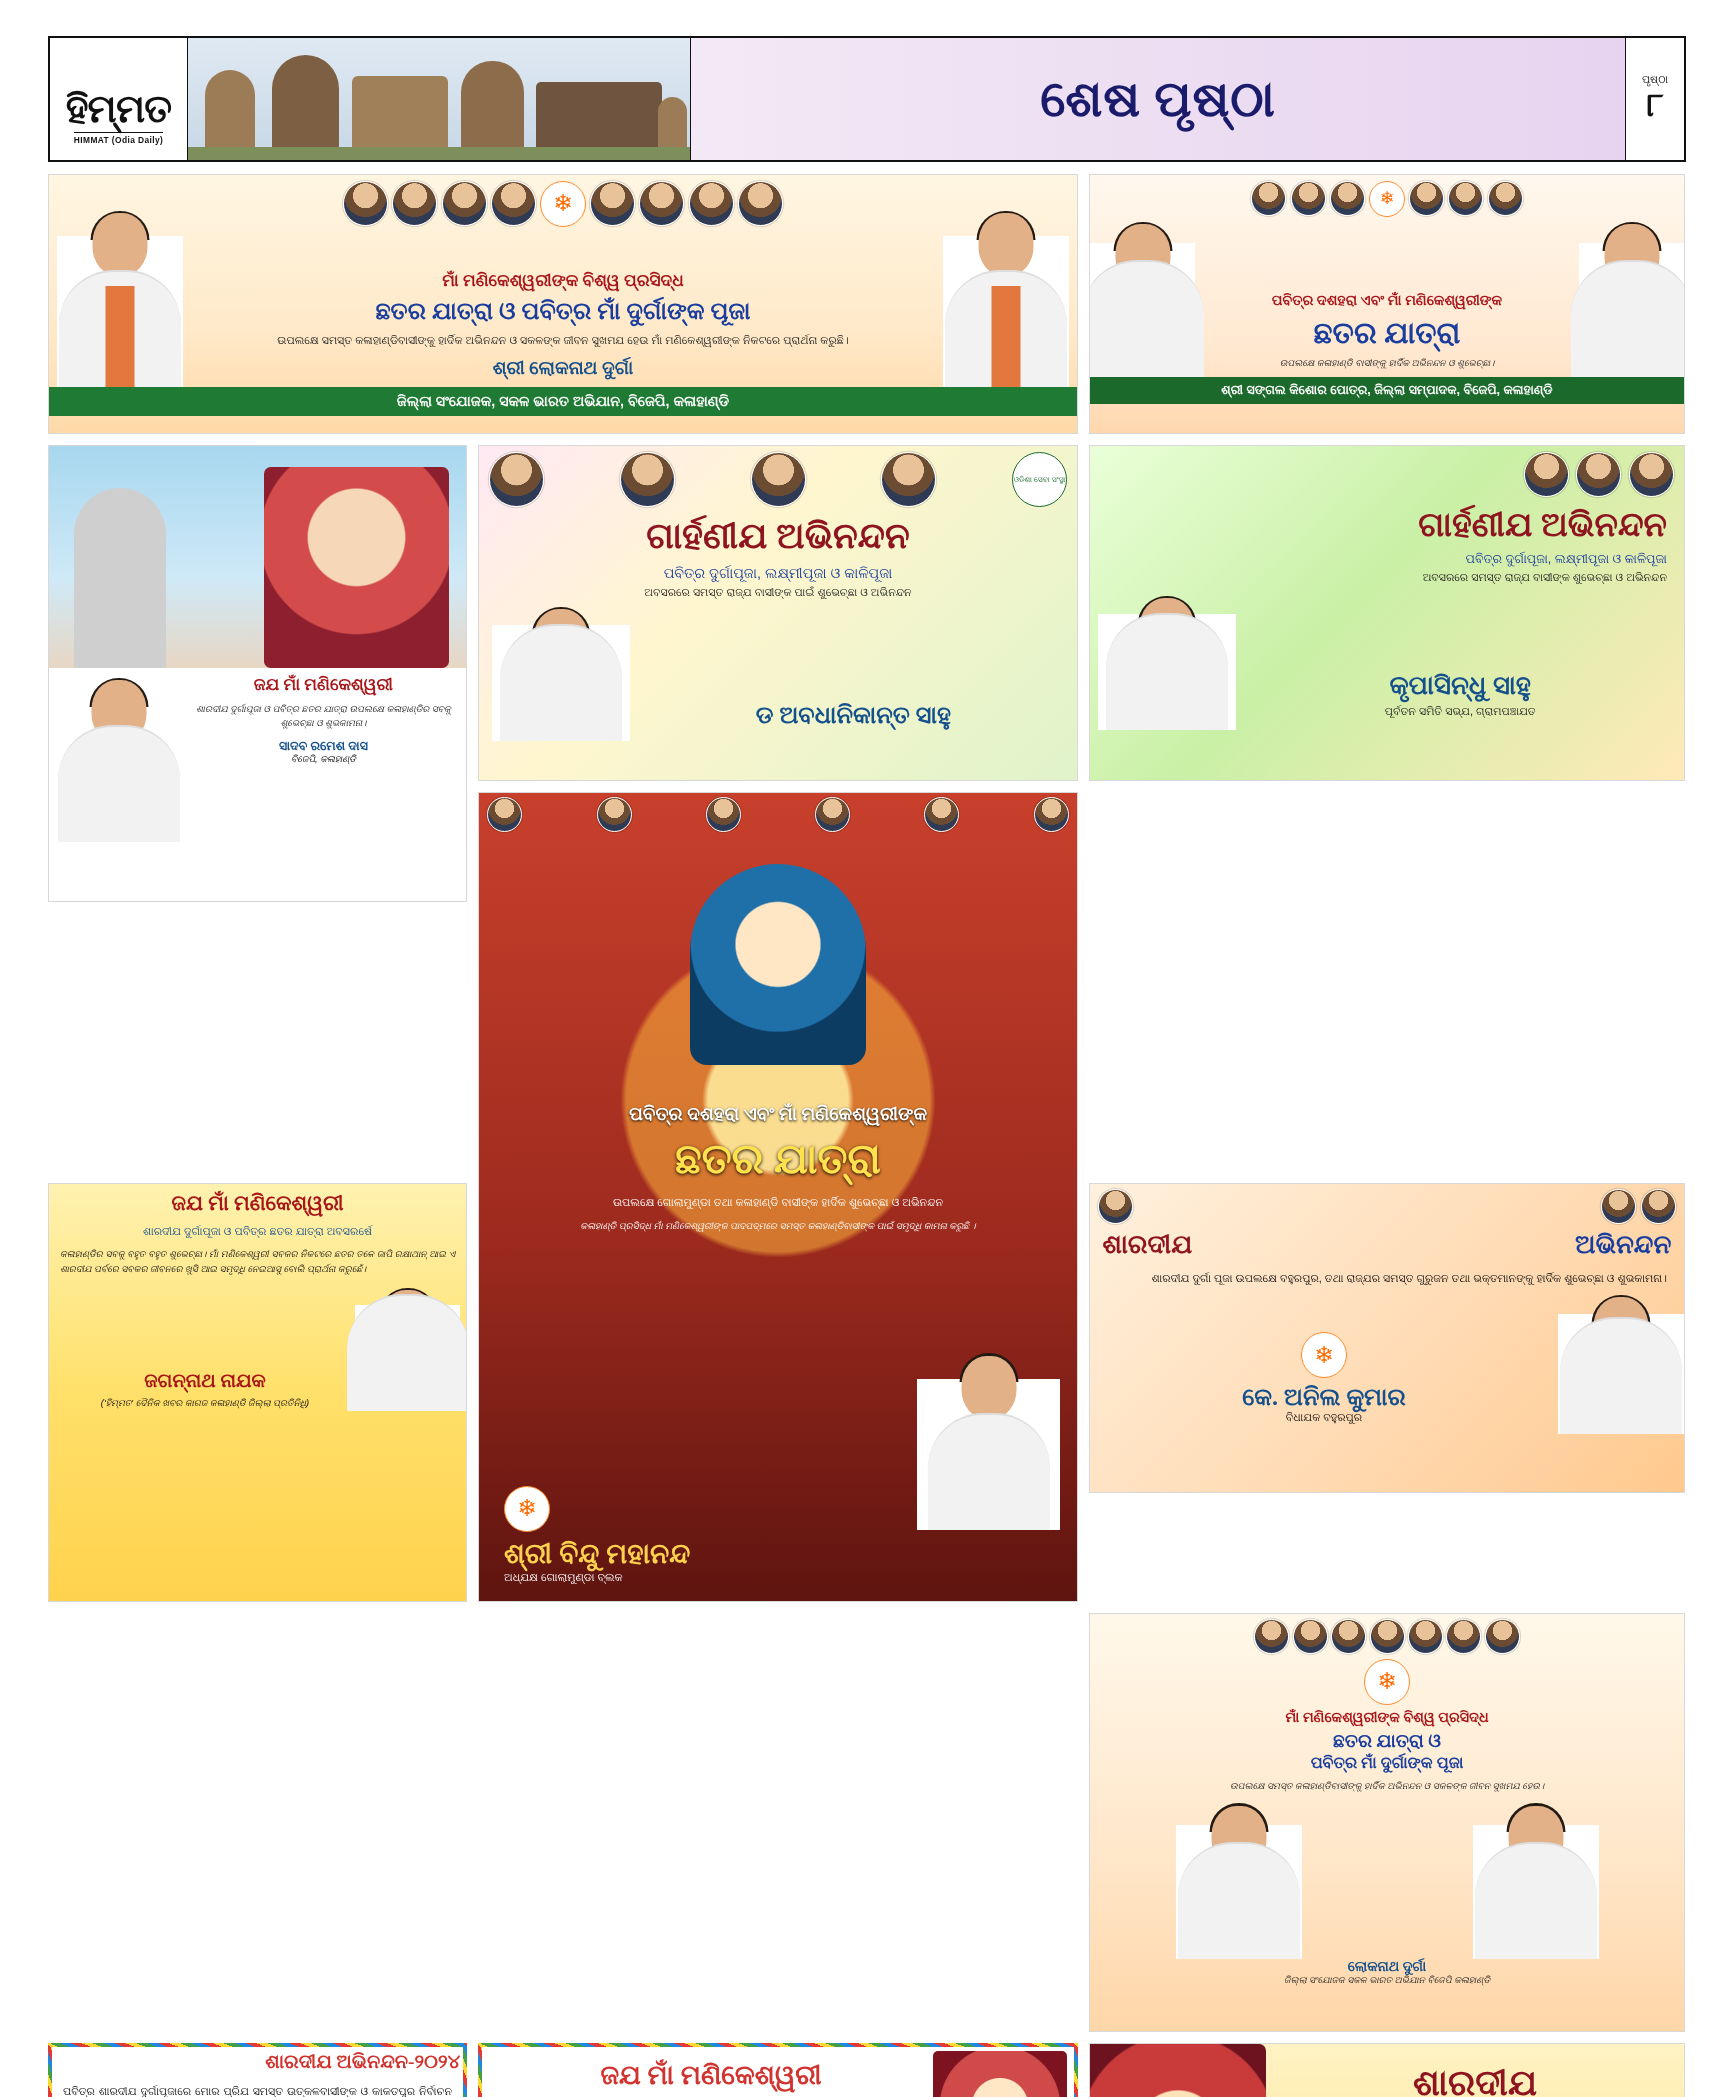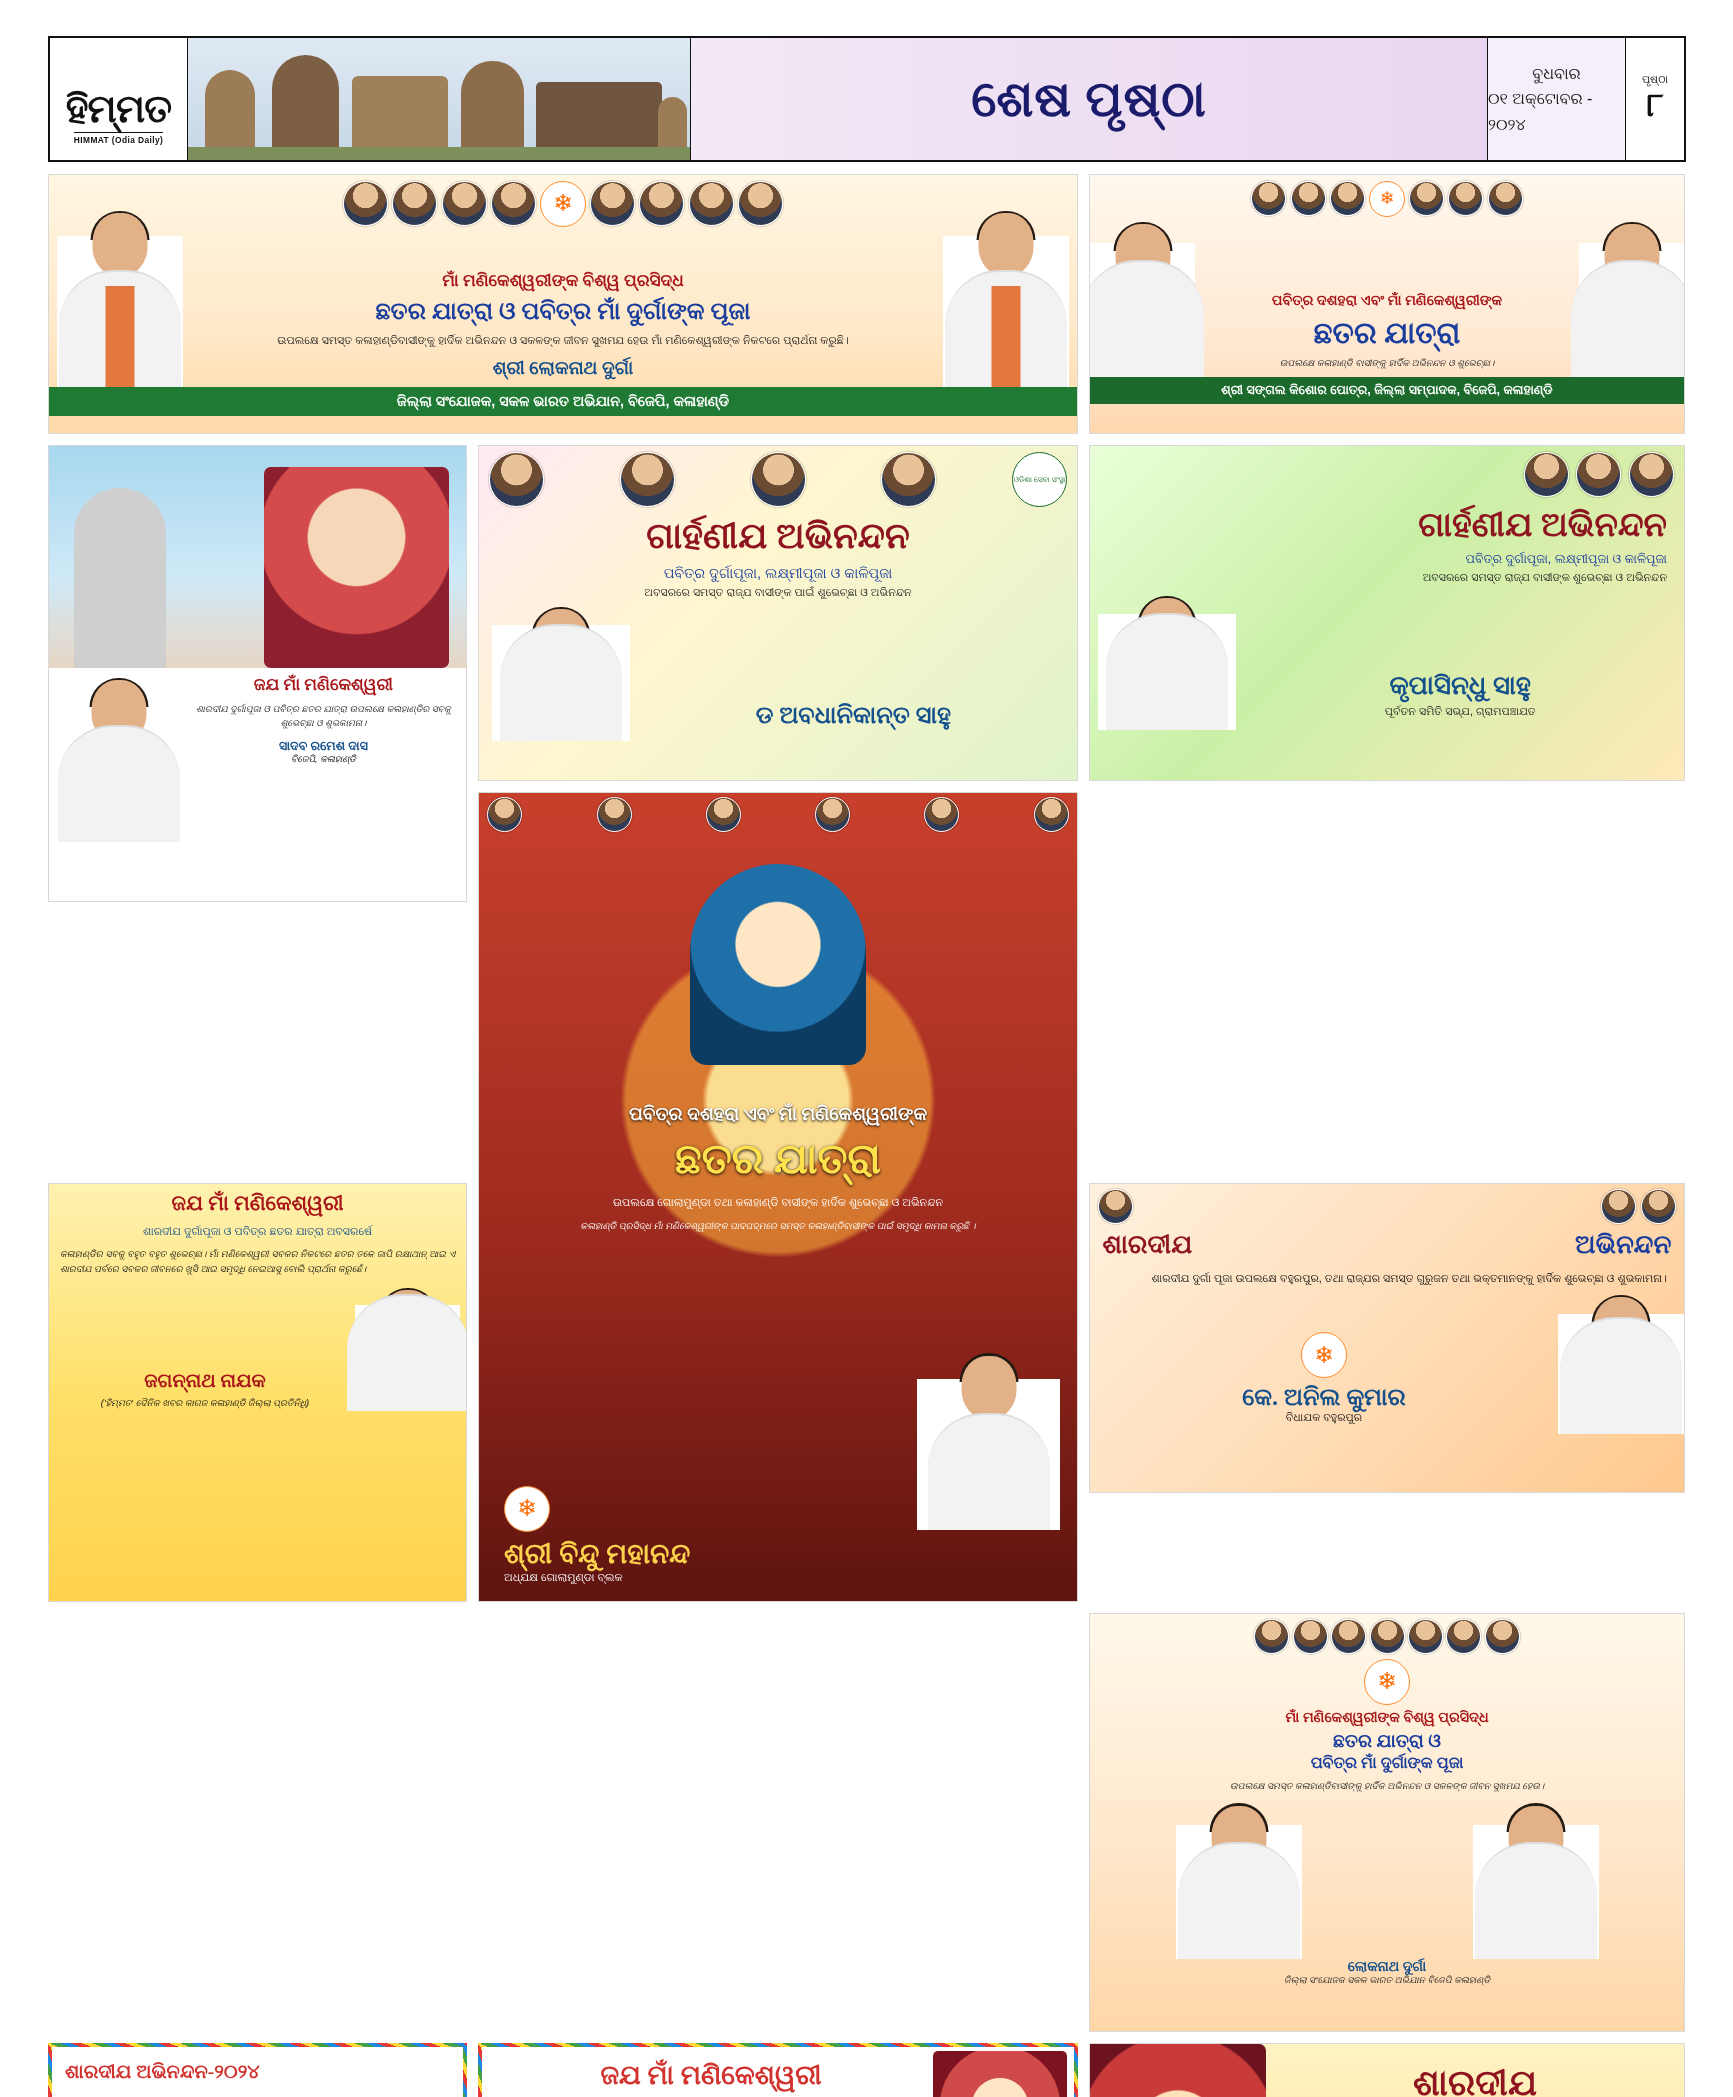--- a/index.html
+++ b/index.html
@@ -187,24 +187,20 @@
     <div class="temple-strip">
       <div class="temple t1"></div>
         <div class="temple t2"></div>
         <div class="temple t3"></div>
       <div class="temple t4"></div>
         <div class="temple t5"></div>
         <div class="temple t6"></div>
       <div class="temple-grass"></div>
     </div>
     <div class="head-title">ଶେଷ ପୃଷ୍ଠା</div>
-    <div class="head-date">
-      <div>ବୁଧବାର</div>
-      <div>୦୧ ଅକ୍ଟୋବର - ୨୦୨୪</div>
-    </div>
     <div class="head-pageno">
       <div class="lbl">ପୃଷ୍ଠା</div>
       <div class="num">୮</div>
     </div>
   </div>
 
   <div class="grid">
 
     <div class="ad" style="grid-column: 1 / span 2; background:linear-gradient(180deg,#fff6e2 0%,#ffe9c9 60%,#ffd9a8 100%); height:260px;">
       <div class="faces">
@@ -446,21 +442,21 @@
             <div class="body"></div>
         </div>
       </div>
       <div style="text-align:center;padding-bottom:5.9px;">
         <div class="name-plate" style="font-size:14px;color:#14508c;">ଲୋକନାଥ ଦୁର୍ଗା</div>
         <div class="tiny" style="color:#222;">ଜିଲ୍ଲା ସଂଯୋଜକ ସକଳ ଭାରତ ଅଭିଯାନ ବିଜେପି କଳାହାଣ୍ଡି</div>
       </div>
     </div>
 
     <div class="ad deco-border" style="grid-column:1; background:#ffffff; height:524px;">
-      <div style="text-align:left;padding:13px;">
+      <div style="text-align:right;padding:3px;">
         <div class="ad-title" style="font-size:19.3px;color:#d1332e;">ଶାରଦୀଯ ଅଭିନନ୍ଦନ-୨୦୨୪</div>
       </div>
       <div class="small" style="padding:4.2px 11px;line-height:1.85;text-align:justify;color:#111;">ପବିତ୍ର ଶାରଦୀଯ ଦୁର୍ଗାପୂଜାରେ ମୋର ପ୍ରିଯ ସମସ୍ତ ଉତ୍କଳବାସୀଙ୍କ ଓ କାକତପୁର ନିର୍ବାଚନ ମଣ୍ଡଳର କଣ୍ଡଳପାମାନଙ୍କୁ ଶୁଭେଚ୍ଛା ଓ ଅଭିନନ୍ଦନ। ବିଶେଷ କରି 'ହିମ୍ମତ' ଖବର କାଗଜର ସମସ୍ତ ସାରସ୍ୱତ ସାଧକ ଓ ସାଧ୍ଯବାଳଙ୍କୁ ହାର୍ଦିକ ଅଭିନନ୍ଦନ। ଯହାର ପ୍ରକାଶକ, ସମସ୍ତ କର୍ମଚାରୀ ଭାଇଭଉଣୀଙ୍କ ସମସ୍ତ ମାଁଙ୍କ ଆଶୀର୍ବାଦ ଲାଭ କରନ୍ତୁ஖4</div>
 
     </div>
 
     <div class="ad deco-border" style="grid-column:2; background:#ffffff; height:524px;">
       <div style="display:flex;align-items:flex-start;padding:4.2px 6.7px 0;">
         <div style="flex:1;">
           <div class="ad-title center" style="font-size:27px;color:#d1332e;margin-top:8.4px;">ଜଯ ମାଁ ମଣିକେଶ୍ୱରୀ</div>

